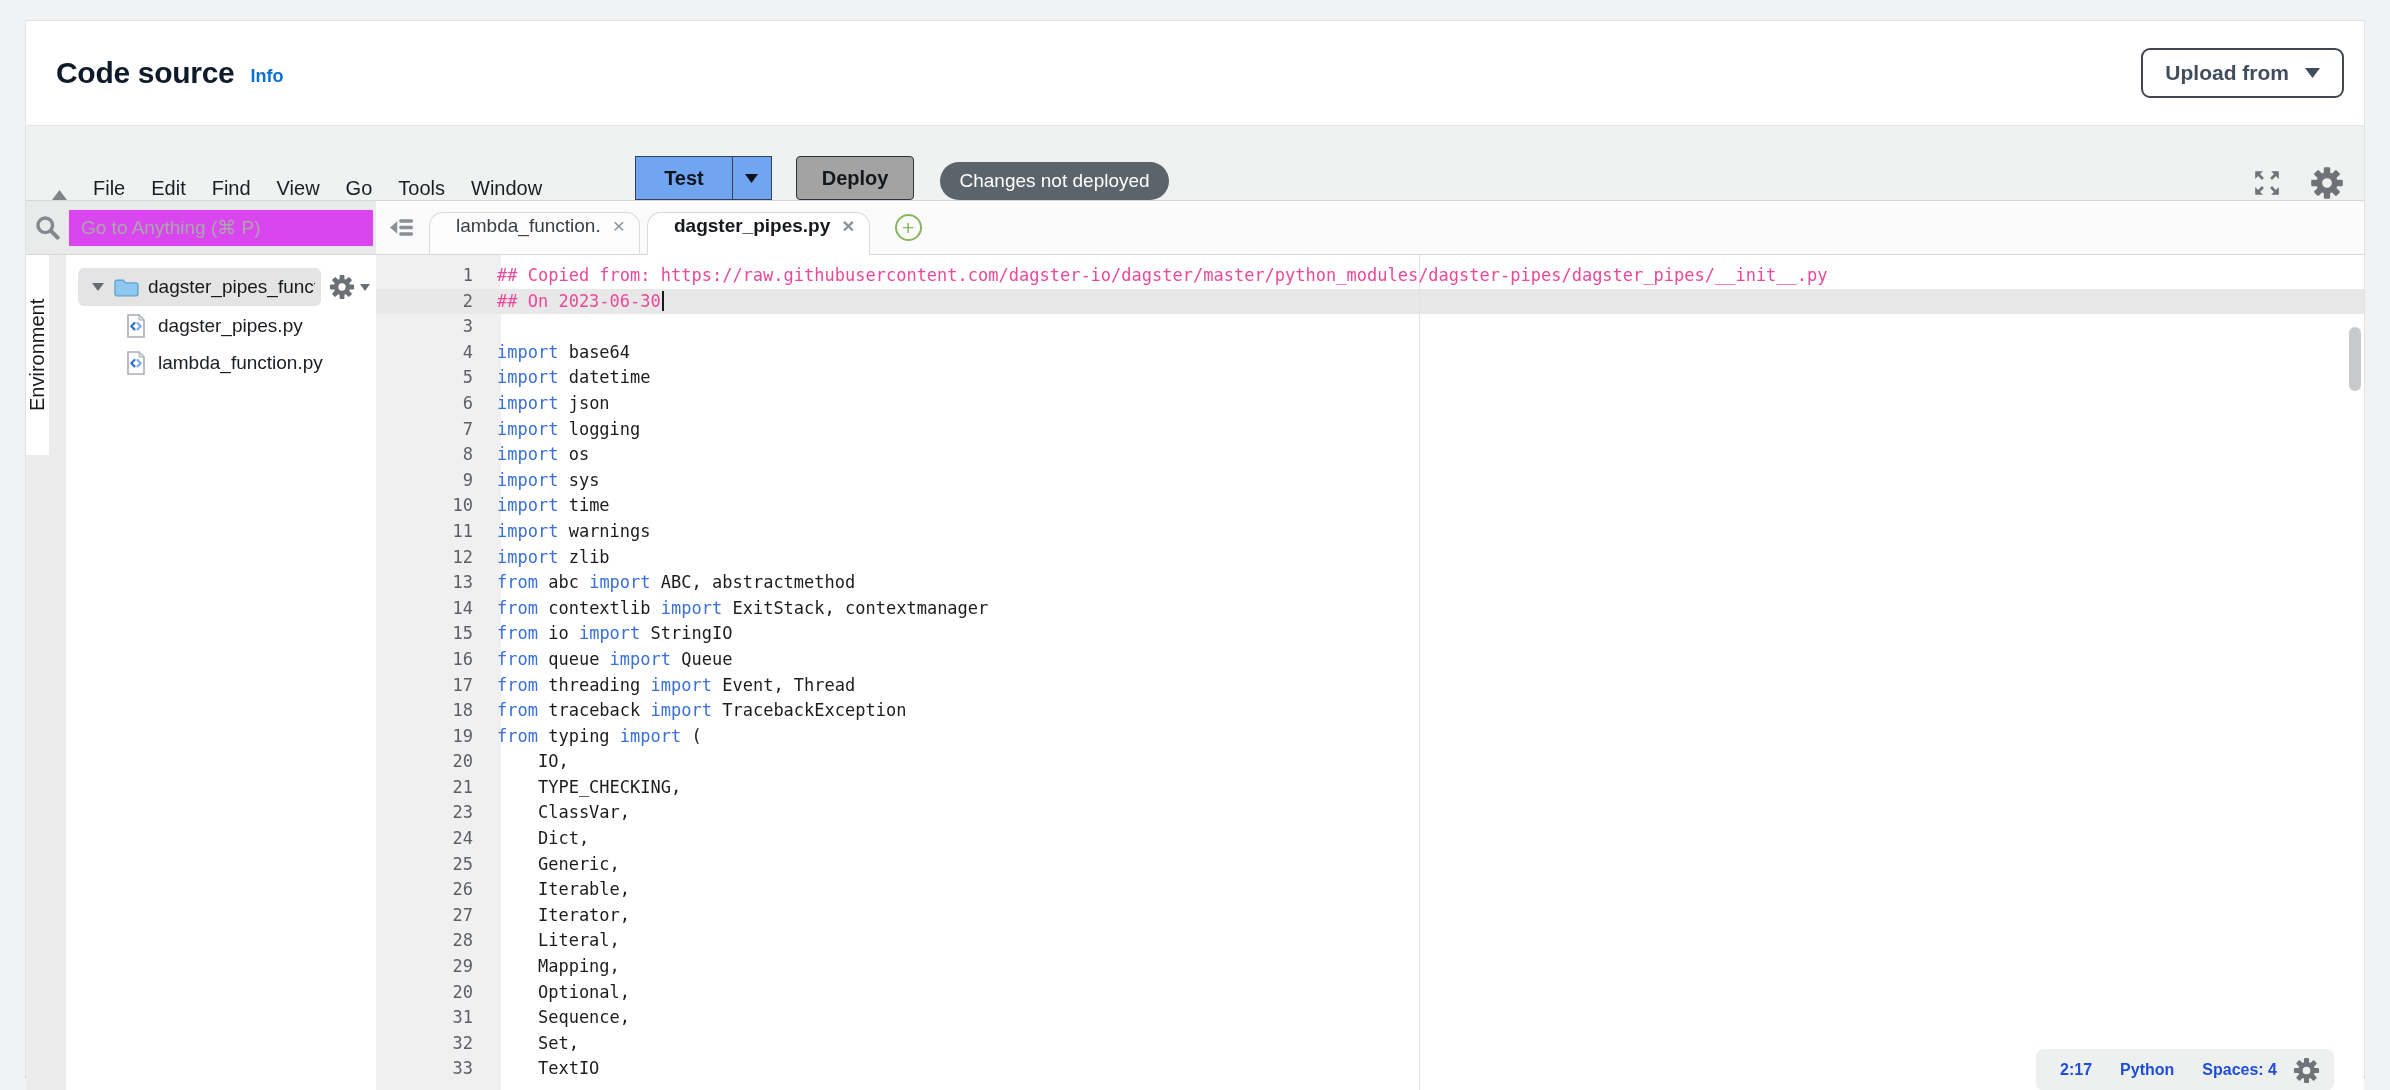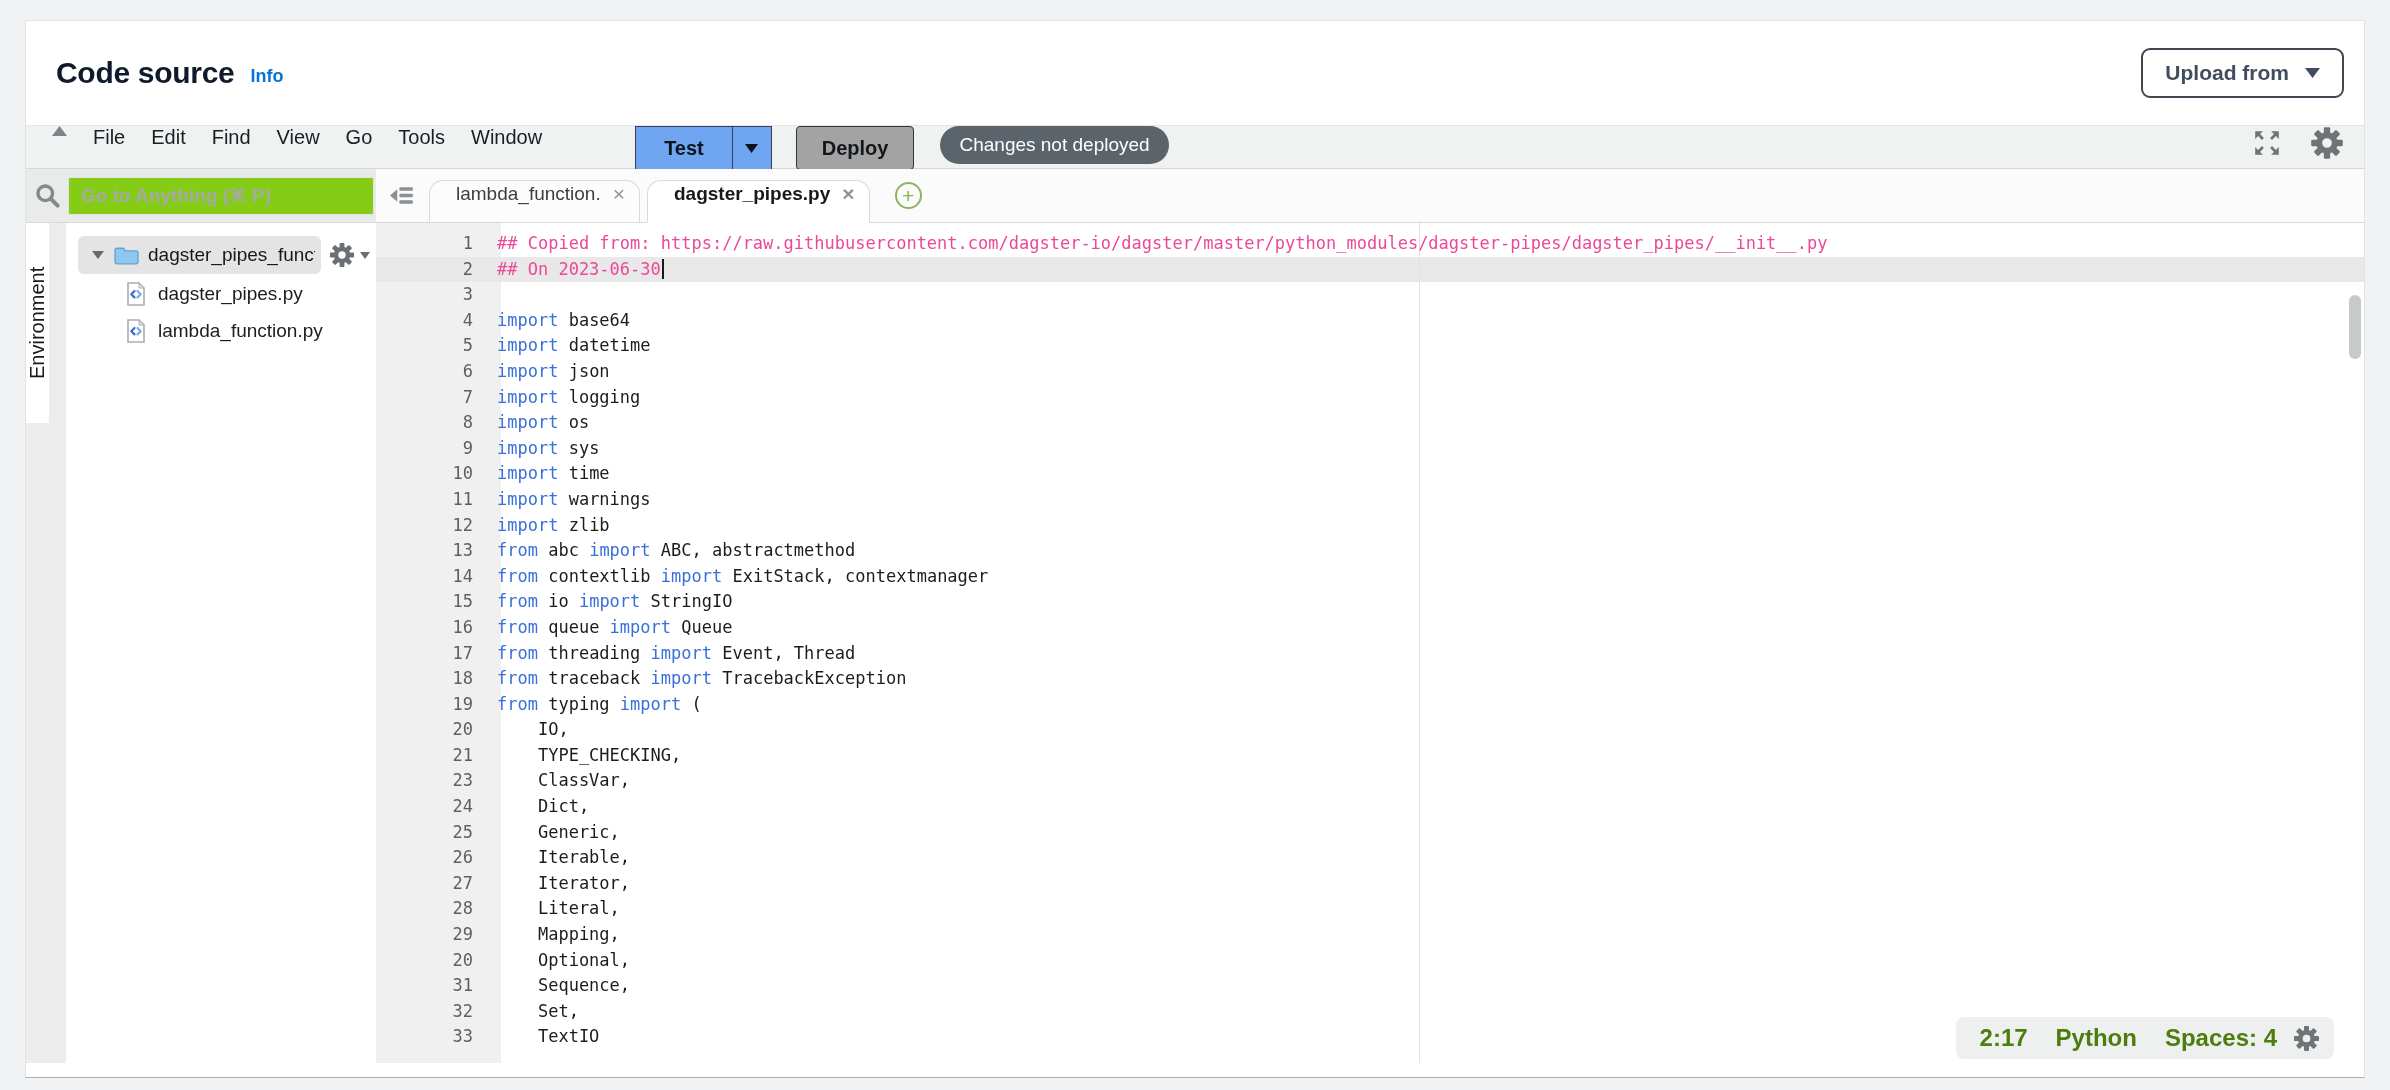--- a/index.html
+++ b/index.html
@@ -11,22 +11,22 @@
 
   
   .hdr { height:104px; display:flex; align-items:center; padding:0 20px 0 30px; background:#fff; }
   .hdr-title { font-size:30px; font-weight:700; color:#0f1b2a; letter-spacing:-0.3px; }
   .hdr-info { margin-left:16px; margin-top:6px; color:#0972d3; font-weight:700; font-size:18px; cursor:pointer; }
   .upload-btn { margin-left:auto; height:50px; display:flex; align-items:center; gap:16px;
                 padding:0 22px; background:#fff; border:2px solid #424650; border-radius:9px;
                 font-size:21px; font-weight:700; color:#414d5c; cursor:pointer; }
 
   
-  .menubar { height:44px; background:#f0f1f1; border-top:1px solid #e4e6e8; border-bottom:1px solid #d5d7d9;
-             display:flex; align-items:flex-start; padding:0 20px 0 12px; }
+  .menubar { height:76px; background:#f0f1f1; border-top:1px solid #e4e6e8; border-bottom:1px solid #d5d7d9;
+             display:flex; align-items:flex-end; padding:0 20px 0 12px; }
   .collapse-box { width:42px; display:flex; justify-content:center; cursor:pointer; }
   .menus { display:flex; align-items:center; }
   .menu-item { padding:0 13px; font-size:20px; color:#191e24; cursor:pointer; }
   .test-btn { margin-left:80px; display:flex; height:44px; background:#6fa5f1;
               border:1px solid #33415a; border-radius:0; overflow:hidden; cursor:pointer; }
   .test-main { padding:0 28px; display:flex; align-items:center; font-size:20px; font-weight:700;
                color:#0e141b; border-right:1px solid #33415a; }
   .test-caret { width:38px; display:flex; align-items:center; justify-content:center; color:#0e141b; }
   .deploy-btn { margin-left:24px; height:44px; padding:0 25px; display:flex; align-items:center;
                 background:#a3a3a3; border:1px solid #2f353c; border-radius:4px;
@@ -37,23 +37,23 @@
   .mb-icon { cursor:pointer; display:flex; }
 
   
   .main { display:flex; height:894px; }
 
   
   .left { width:350px; display:flex; flex-direction:column; flex:none; }
   .left-top { height:54px; background:#e9eaea; border-bottom:1px solid #d8d8d8;
               display:flex; align-items:center; flex:none; }
   .mag-box { width:42px; display:flex; justify-content:center; flex:none; }
-  .goto-input { flex:1; height:38px; margin-right:2px; border:1px solid #e3e3e3; background:#84cc16;
+  .goto-input { flex:1; height:38px; margin-right:2px; border:1px solid #e3e3e3; background:#d946ef;
                 padding:0 12px; font-size:19px; color:#333; border-radius:2px; outline:none;
-                font-family:"Liberation Sans","DejaVu Sans",sans-serif;font-weight:bold; }
+                font-family:"Liberation Sans","DejaVu Sans",sans-serif; }
   .goto-input::placeholder { color:#a8a8a8; }
   .left-body { flex:1; display:flex; background:#fff; overflow:hidden; }
   .vtab-col { width:40px; background:#ececec; flex:none; }
   .env-tab { height:200px; background:#fff; display:flex; align-items:center; justify-content:center;
              writing-mode:vertical-rl; transform:rotate(180deg); font-size:20px; color:#17191c; cursor:pointer; }
   .tree { flex:1; padding-top:12px; overflow:hidden; }
   .folder-line { display:flex; align-items:center; padding:0 6px 0 12px; height:40px; cursor:pointer; }
   .folder-row { flex:1; min-width:0; height:38px; background:#e4e4e4; border-radius:6px;
                 display:flex; align-items:center; padding:0 6px 0 8px; margin-right:8px; }
   .disc-box { width:24px; display:flex; justify-content:center; flex:none; }
@@ -87,21 +87,21 @@
   .lnum { width:111px; flex:none; text-align:right; padding-right:14px; color:#5c6065; }
   .ccode { padding-left:10px; color:#1c1c1c; }
   .seg-k { color:#3a70d9; }
   .seg-c { color:#ec4899; }
   .caret-bar { display:inline-block; width:2px; height:20px; background:#1a1a1a; vertical-align:-4px; margin-left:1px; }
   .vscroll { position:absolute; right:3px; top:72px; width:12px; height:64px; background:#c7c9cb;
              border-radius:6px; cursor:pointer; z-index:5; }
   .statusbar { position:absolute; right:30px; bottom:4px; height:42px; background:#eef0f0; border-radius:8px;
                display:flex; align-items:center; padding:0 10px; z-index:6;
                font-family:"Liberation Sans","DejaVu Sans",sans-serif; }
-  .sb-item { font-size:24px; font-weight:700; color:#4d7c0f; padding:0 14px; cursor:pointer; }
+  .sb-item { font-size:16px; font-weight:700; color:#1d4ed8; padding:0 14px; cursor:pointer; }
   .sb-gear { display:flex; margin:0 4px 0 2px; cursor:pointer; }
 </style>
 </head>
 <body>
 
 <div class="panel">
 
   <div class="hdr">
     <span class="hdr-title">Code source</span>
     <span class="hdr-info">Info</span>

